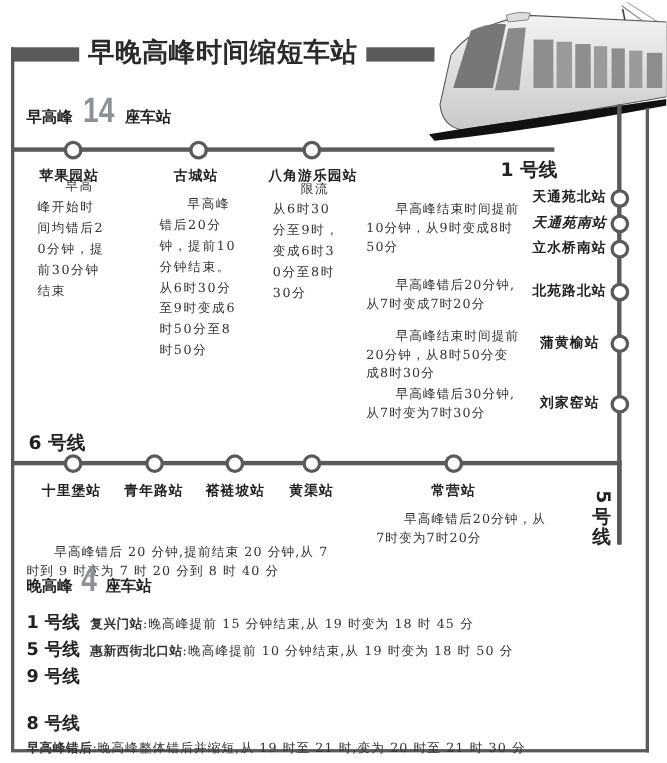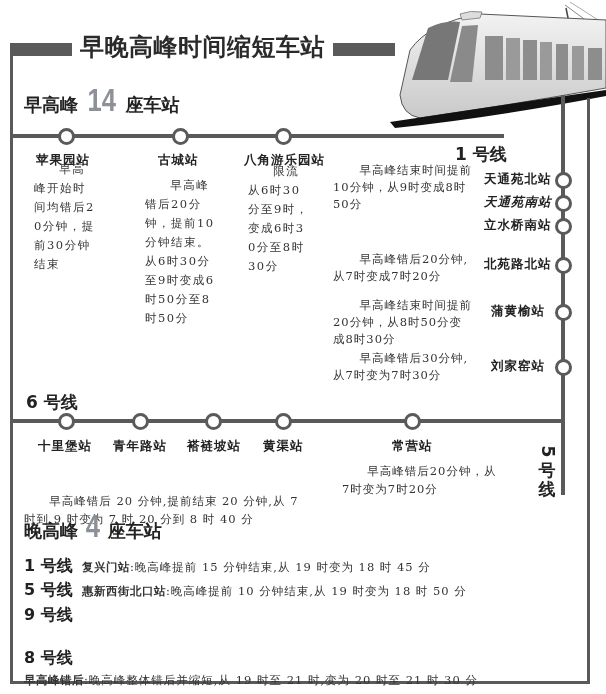--- a/index.html
+++ b/index.html
@@ -3,21 +3,21 @@
   <meta charset="utf-8">
   <style>
     html, body { margin: 0; padding: 0; background: #ffffff; }
     body { width: 606px; height: 694px; position: relative; overflow: hidden;
            font-family: "DejaVu Serif", "Liberation Serif", serif; color: #222; }
     .band { position: absolute; background: #5a5a5a; }
     .title { position: absolute; left: 80px; top: 31px; font-family: "DejaVu Sans", "Liberation Sans", sans-serif;
              font-size: 24px; font-weight: bold; color: #2a2a2a; letter-spacing: 0.5px; white-space: nowrap; }
     .section-head { position: absolute; font-family: "DejaVu Sans", "Liberation Sans", sans-serif;
                     font-weight: bold; color: #222; white-space: nowrap; display: flex; align-items: baseline; }
-    .section-head .txt { font-size: 18px; }
+    .section-head .txt { font-size: 14px; }
     .section-head .num { font-size: 32px; color: #8c9097; margin: 0 6px; font-family: "Liberation Sans", sans-serif; font-weight: bold; transform: scaleX(0.8); display: inline-block; }
     .line { position: absolute; background: #5a5a5a; }
     .frame { position: absolute; background: #5a5a5a; }
     .circle { position: absolute; width: 11px; height: 11px; border: 3px solid #5a5a5a; border-radius: 50%;
               background: #fff; box-sizing: content-box; }
     .st-label { position: absolute; font-family: "DejaVu Sans", "Liberation Sans", sans-serif; font-weight: bold;
                 font-size: 12.5px; color: #222; white-space: nowrap; letter-spacing: 1px; }
     .line-label { position: absolute; font-family: "DejaVu Sans", "Liberation Sans", sans-serif; font-weight: bold;
                   font-size: 17px; color: #222; white-space: nowrap; }
     .note { position: absolute; font-size: 11.5px; line-height: 19px; color: #333; letter-spacing: 1.5px;
@@ -105,21 +105,21 @@
 <div class="circle" style="left:555px; top:304px;"></div>
 <div class="circle" style="left:555px; top:359px;"></div>
 
 <div class="st-label" style="left:484px; top:171px;">天通苑北站</div>
 <div class="st-label" style="left:484px; top:194px;font-style:italic;">天通苑南站</div>
 <div class="st-label" style="left:484px; top:217px;">立水桥南站</div>
 <div class="st-label" style="left:484px; top:256px;">北苑路北站</div>
 <div class="st-label" style="left:491px; top:303px;">蒲黄榆站</div>
 <div class="st-label" style="left:491px; top:358px;">刘家窑站</div>
 
-<div class="note-r" style="left:333px; top:162px; width:140px;">早高峰结束时间提前10分钟，从9时变成8时50分</div>
+<div class="note-r" style="left:333px; top:182px; width:140px;">早高峰结束时间提前10分钟，从9时变成8时50分</div>
 <div class="note-r" style="left:333px; top:251px; width:140px;">早高峰错后20分钟,从7时变成7时20分</div>
 <div class="note-r" style="left:333px; top:297px; width:140px;">早高峰结束时间提前20分钟，从8时50分变成8时30分</div>
 <div class="note-r" style="left:333px; top:350px; width:140px;">早高峰错后30分钟,从7时变为7时30分</div>
 
 <div class="line-label" style="left:26px; top:391px;">6 号线</div>
 <div class="line" style="left:10px; top:419px; width:555px; height:4px;"></div>
 
 <div class="circle" style="left:58px; top:413px;"></div>
 <div class="circle" style="left:132px; top:413px;"></div>
 <div class="circle" style="left:205px; top:413px;"></div>

